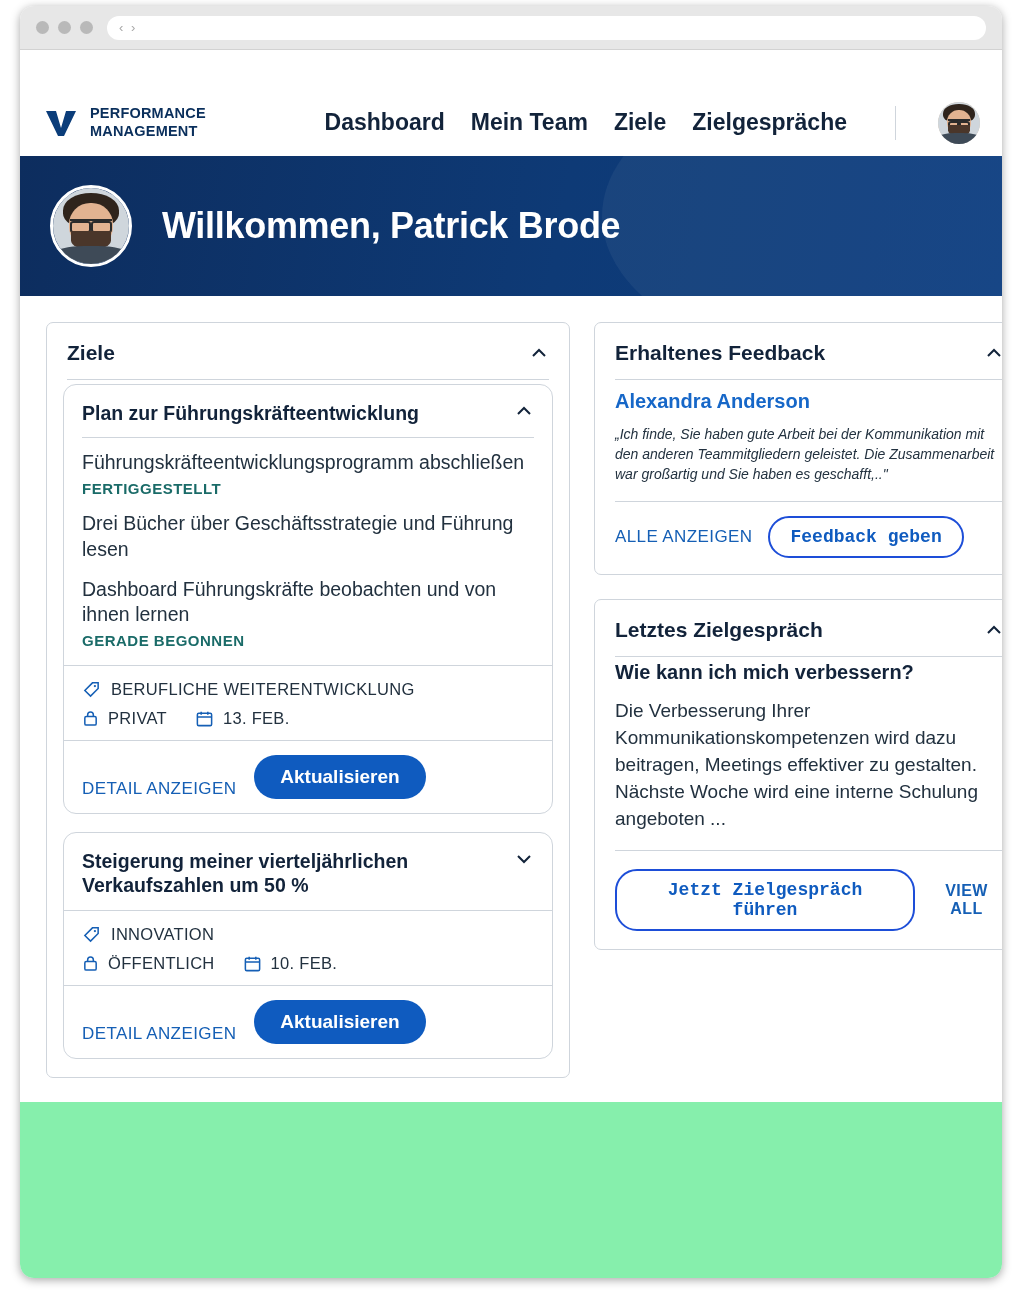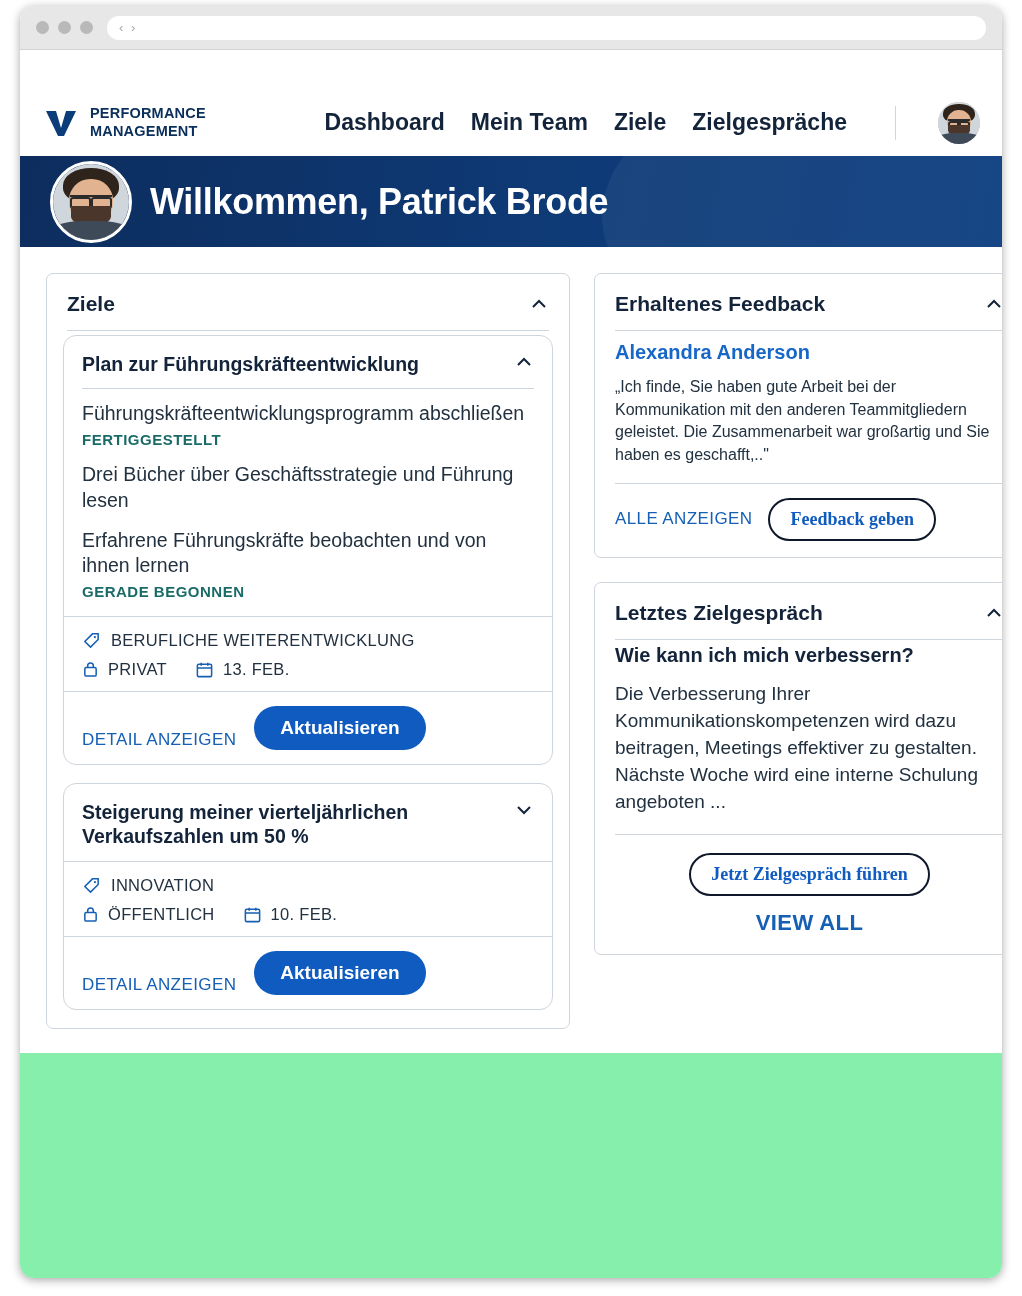--- a/index.html
+++ b/index.html
@@ -134,26 +134,26 @@
     position: absolute; left: 24%; top: 56%; width: 52%; height: 26%;
     background: #4a362a; border-radius: 0 0 50% 50%;
   }
   .face .shirt {
     position: absolute; left: 2%; bottom: 0; width: 96%; height: 24%;
     background: #3e4a57; border-radius: 40% 40% 0 0;
   }
 
   
   .banner {
-    height: 91px;
+    height: 140px;
     background: linear-gradient(100deg, #0d2d5e 0%, #0e3a76 55%, #0b3d80 100%);
     display: flex;
     align-items: center;
     padding: 0 30px;
-    gap: 18px;
+    gap: 30px;
     position: relative;
     overflow: hidden;
   }
   .banner:after {
     content: "";
     position: absolute;
     right: -120px; top: -90px;
     width: 520px; height: 300px;
     border-radius: 50%;
     background: rgba(255,255,255,0.05);
@@ -291,41 +291,42 @@
     border-radius: 22px;
     padding: 11px 26px;
     font-size: 19px;
     font-weight: bold;
     cursor: pointer;
     font-family: inherit;
   }
   .pill-outline {
     background: #ffffff;
     color: #0f5bbf;
-    border: 2px solid #0f172a;
+    border: 2px solid #1d4ed8;
     border-radius: 22px;
     padding: 9px 20px;
     font-size: 18px;
     font-weight: bold;
     cursor: pointer;
-    font-family: Liberation Serif, serif;
+    font-family: Liberation Mono, monospace;
   }
 
   
   .fb-body { padding: 10px 20px 0 20px; }
   .fb-name {
     font-size: 20px;
     font-weight: bold;
     color: #1667c8;
     margin-bottom: 12px;
     display: inline-block;
     text-decoration: none;
   }
   .fb-quote {
-    font-size: 16px;
+    font-size: 14px;
+    font-style: italic;
     color: #22313f;
     line-height: 1.42;
     padding-bottom: 16px;
   }
   .fb-actions {
     border-top: 1px solid #cfd5dc;
     margin: 0 20px;
     padding: 14px 0 16px 0;
     display: flex;
     gap: 16px;
@@ -343,26 +344,26 @@
     font-size: 19px;
     color: #22313f;
     line-height: 1.42;
     padding-bottom: 18px;
   }
   .ci-actions {
     border-top: 1px solid #cfd5dc;
     margin: 0 20px;
     padding: 18px 0 18px 0;
     display: flex;
-    flex-direction: column;
+    flex-direction: row;
     align-items: center;
     gap: 14px;
   }
   .ci-viewall {
-    font-size: 22px;
+    font-size: 16px;
     font-weight: bold;
     color: #155fb5;
     letter-spacing: 0.4px;
     background: none; border: none; cursor: pointer;
     font-family: inherit;
     text-transform: uppercase;
   }
 </style>
 </head>
 <body>
@@ -455,21 +456,21 @@
               <div class="goal-divider"></div>
               <div class="goal-body">
                 <div class="goal-item">
                   <div class="goal-item-text">Führungskräfteentwicklungsprogramm abschließen</div>
                   <div class="goal-status">FERTIGGESTELLT</div>
                 </div>
                 <div class="goal-item">
                   <div class="goal-item-text">Drei Bücher über Geschäftsstrategie und Führung lesen</div>
                 </div>
                 <div class="goal-item">
-                  <div class="goal-item-text">Erfahrene Führungskräfte beobachten und von ihnen lernen</div>
+                  <div class="goal-item-text">Dashboard Führungskräfte beobachten und von ihnen lernen</div>
                   <div class="goal-status">GERADE BEGONNEN</div>
                 </div>
               </div>
               <div class="meta-block">
                 <div class="meta-row">
                   <span class="ico">
                     <svg width="19" height="19" viewBox="0 0 20 20" aria-hidden="true">
                         <path d="M3 11 L9 17 L17 9 L17 3 L11 3 Z" fill="none" stroke="#155fb5" stroke-width="1.6"></path>
                         <circle cx="13.6" cy="6.4" r="1.2" fill="#155fb5"></circle>
                       </svg>

